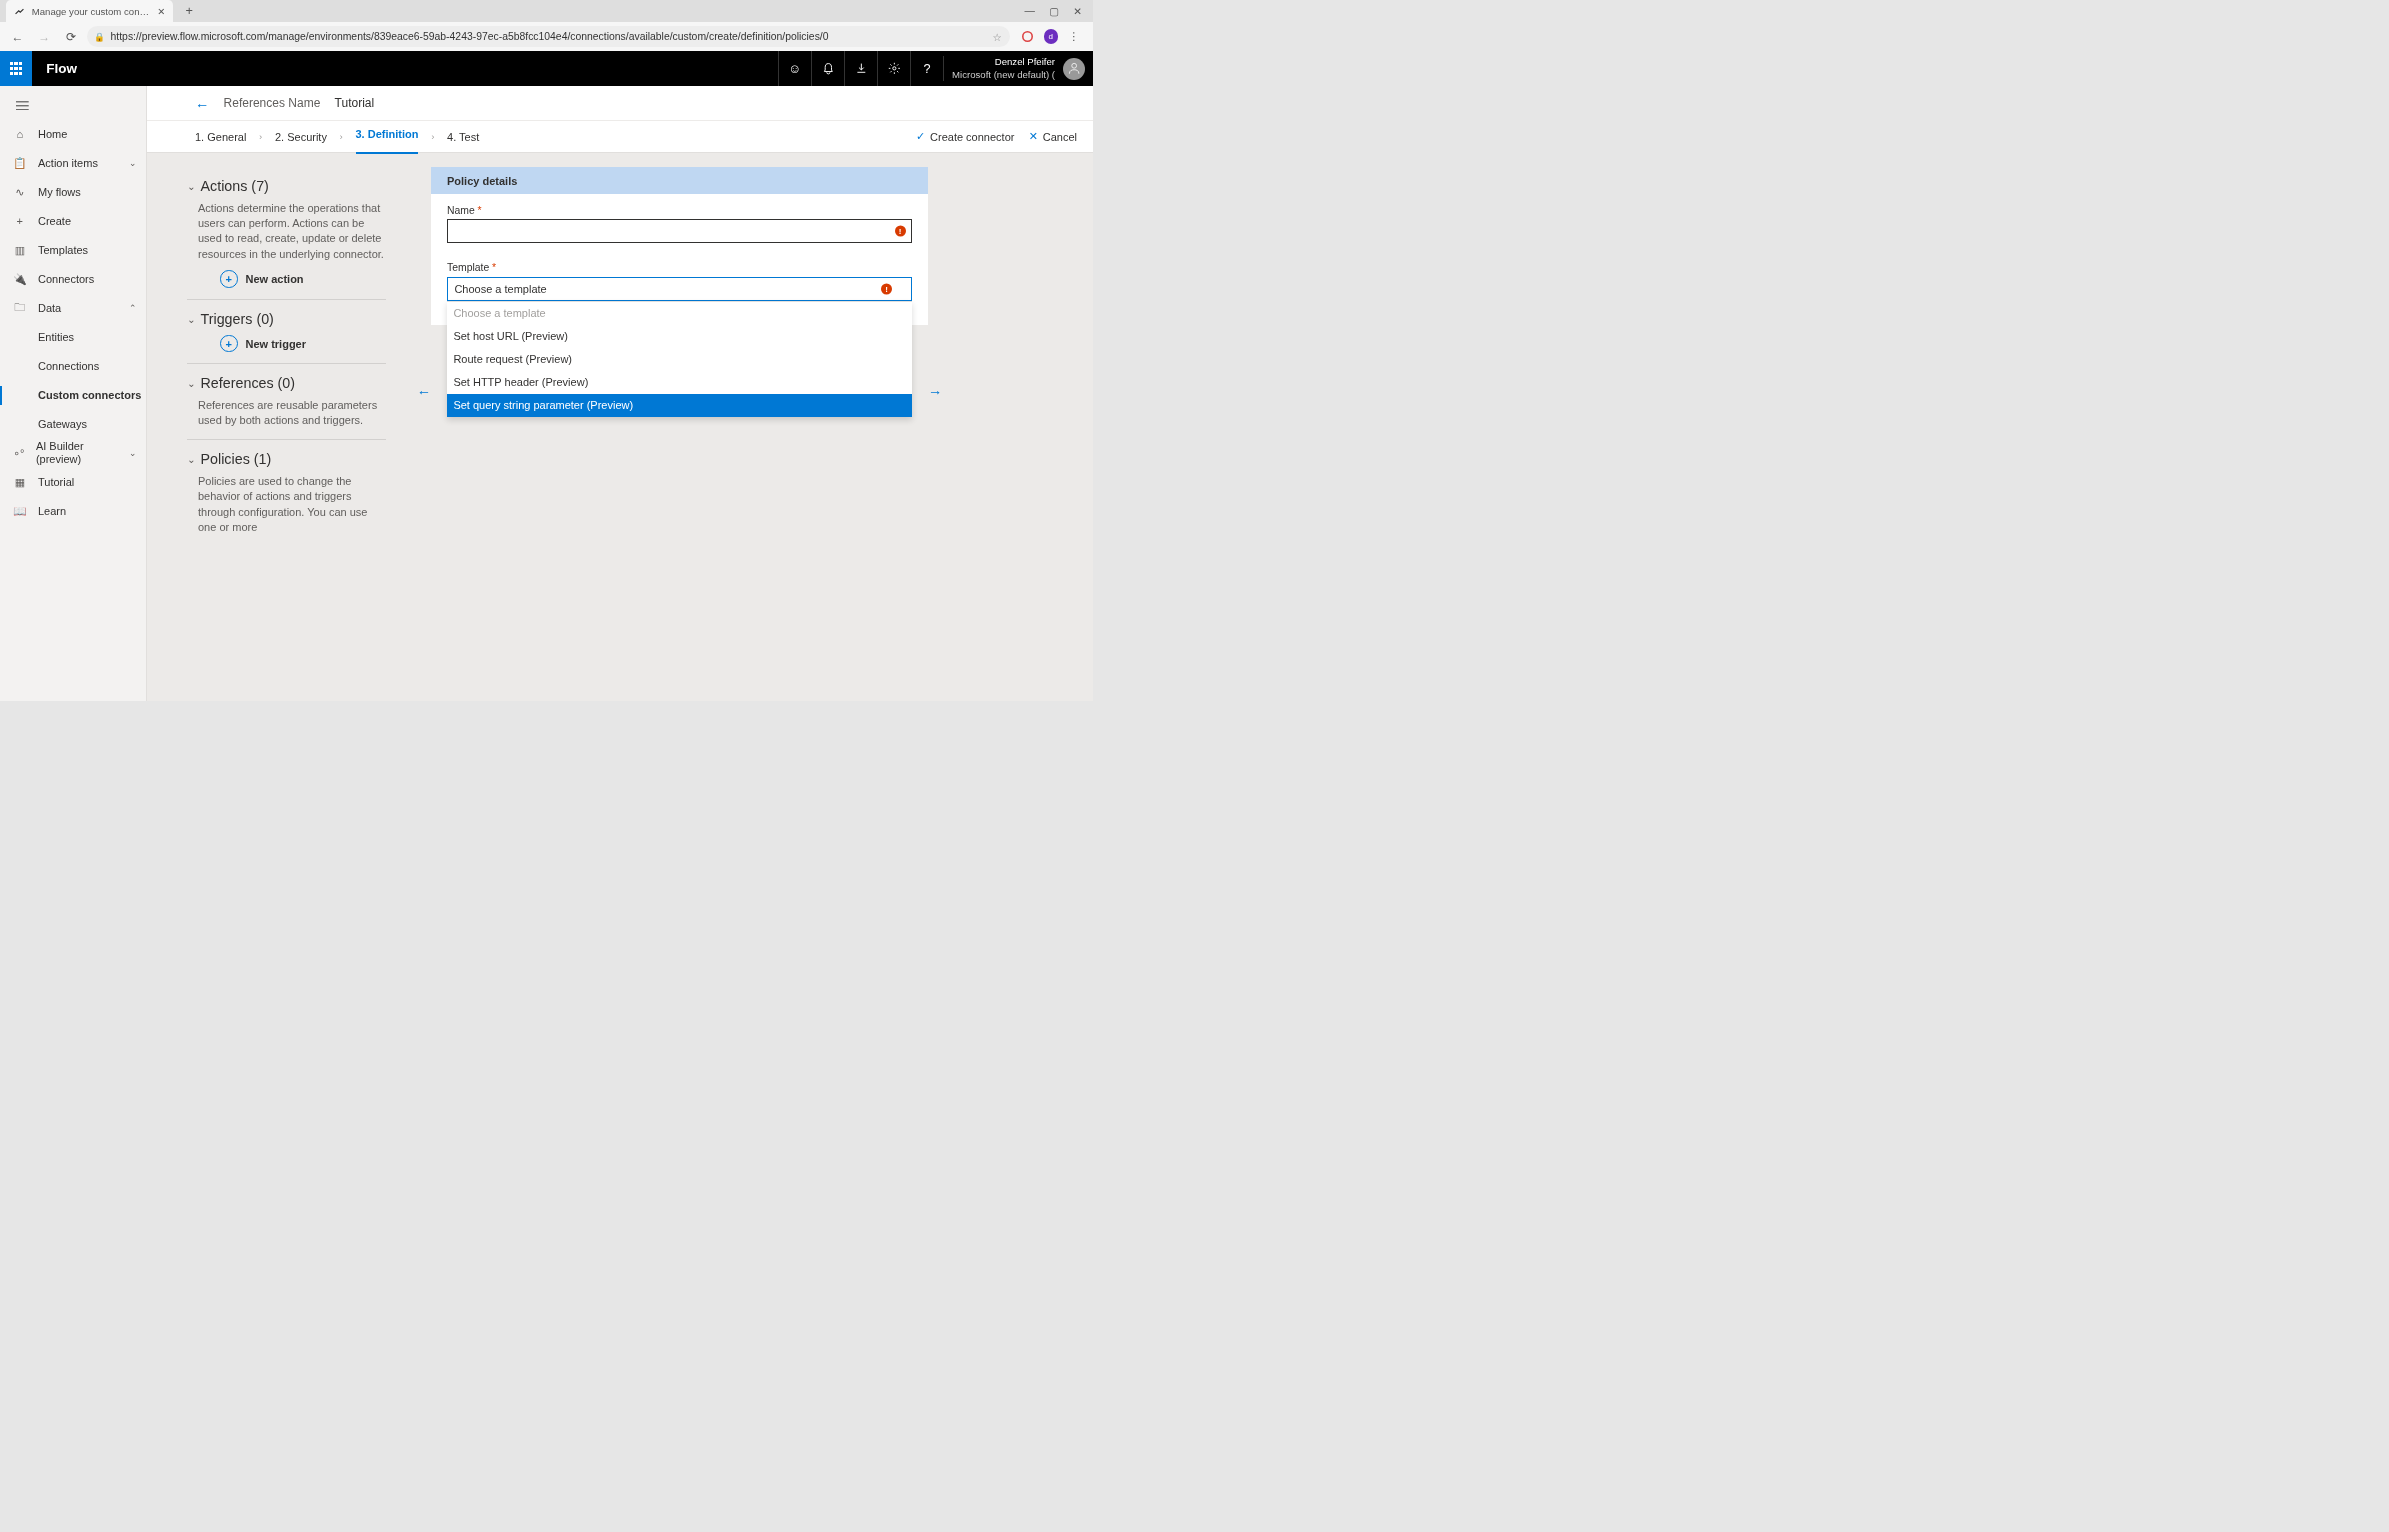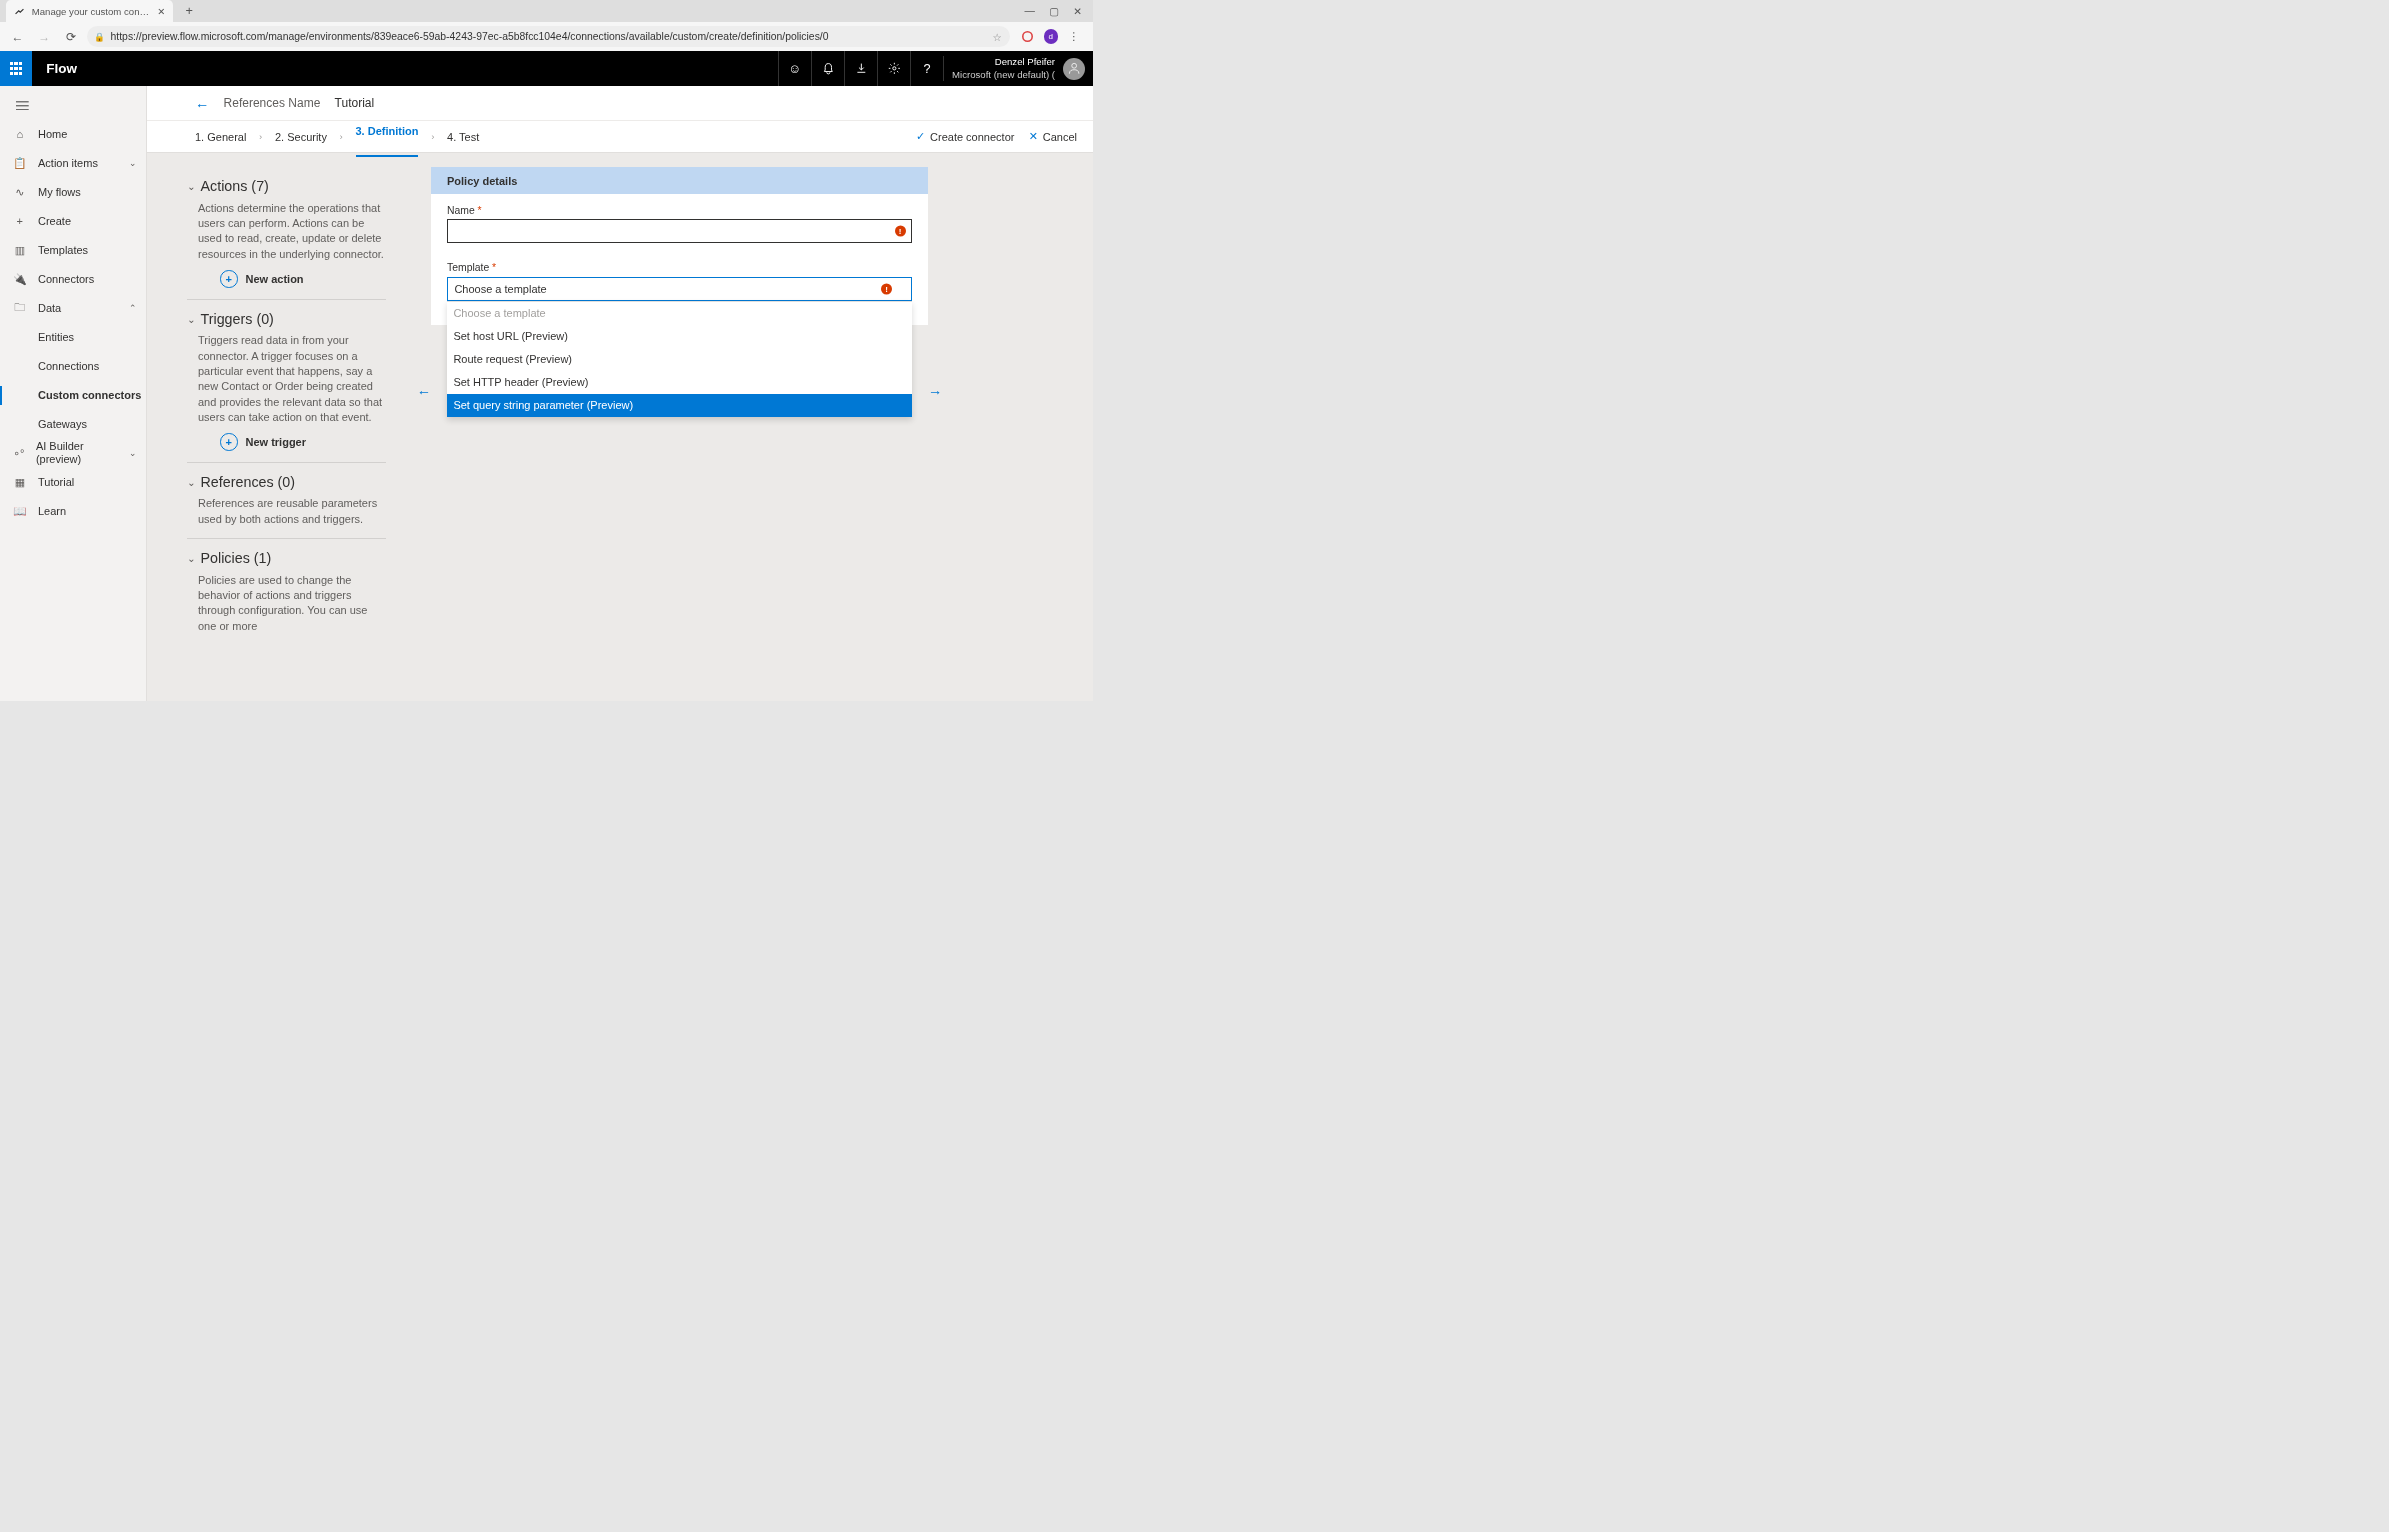--- a/index.html
+++ b/index.html
@@ -49,21 +49,21 @@
 .nav-sub { padding-left:38px; }
 
 .main { flex:1; background:#eceae8; display:flex; flex-direction:column; overflow:hidden; }
 .page-header { background:#fff; height:35px; display:flex; align-items:center; padding-left:48px; gap:14.3px; border-bottom:0.8px solid #edebe9; }
 .back-arrow { color:#0078d4; font-size:14.3px; }
 .connector-label { color:#605e5c; font-size:12px; }
 .connector-name { font-size:12px; font-weight:400; }
 
 .step-bar { background:#fff; height:32px; display:flex; align-items:center; padding-left:48px; border-bottom:0.8px solid #e1dfdd; }
 .step { font-size:11px; color:#323130; }
-.step.active { color:#0078d4; font-weight:600; border-bottom:2.4px solid #0078d4; padding-bottom:18px; margin-bottom:-8.8px; }
+.step.active { color:#0078d4; font-weight:600; border-bottom:2.4px solid #0078d4; padding-bottom:12px; margin-bottom:-8.8px; }
 .step-sep { margin:0 12.7px; color:#a19f9d; font-size:9.6px; }
 .step-right { margin-left:auto; display:flex; gap:14.3px; padding-right:16px; }
 .step-action { display:flex; align-items:center; gap:4.8px; font-size:11px; color:#323130; }
 .step-action .check { color:#0078d4; }
 .step-action .x { color:#0078d4; }
 
 .content { flex:1; display:flex; padding:14.3px 0 0 40px; position:relative; overflow:hidden; }
 .left-col { width:199px; }
 .section { border-bottom:0.8px solid #d2d0ce; padding:11px 0; }
 .sec-header { display:flex; align-items:center; gap:4.8px; font-size:14.3px; color:#323130; }
@@ -287,21 +287,20 @@
           <div class="sec-action">
               <span class="plus-circle">+</span>
               <span>New action</span>
             </div>
         </div>
         <div class="section">
           <div class="sec-header">
               <span class="sec-chev">⌄</span>
               <span>Triggers (0)</span>
             </div>
-          <div class="sec-desc">Triggers read data in from your connector. A trigger focuses on a particular event that happens, say a new Contact or Order being created and provides the relevant data so that users can take action on that event.</div>
           <div class="sec-action">
               <span class="plus-circle">+</span>
               <span>New trigger</span>
             </div>
         </div>
         <div class="section">
           <div class="sec-header">
               <span class="sec-chev">⌄</span>
               <span>References (0)</span>
             </div>

